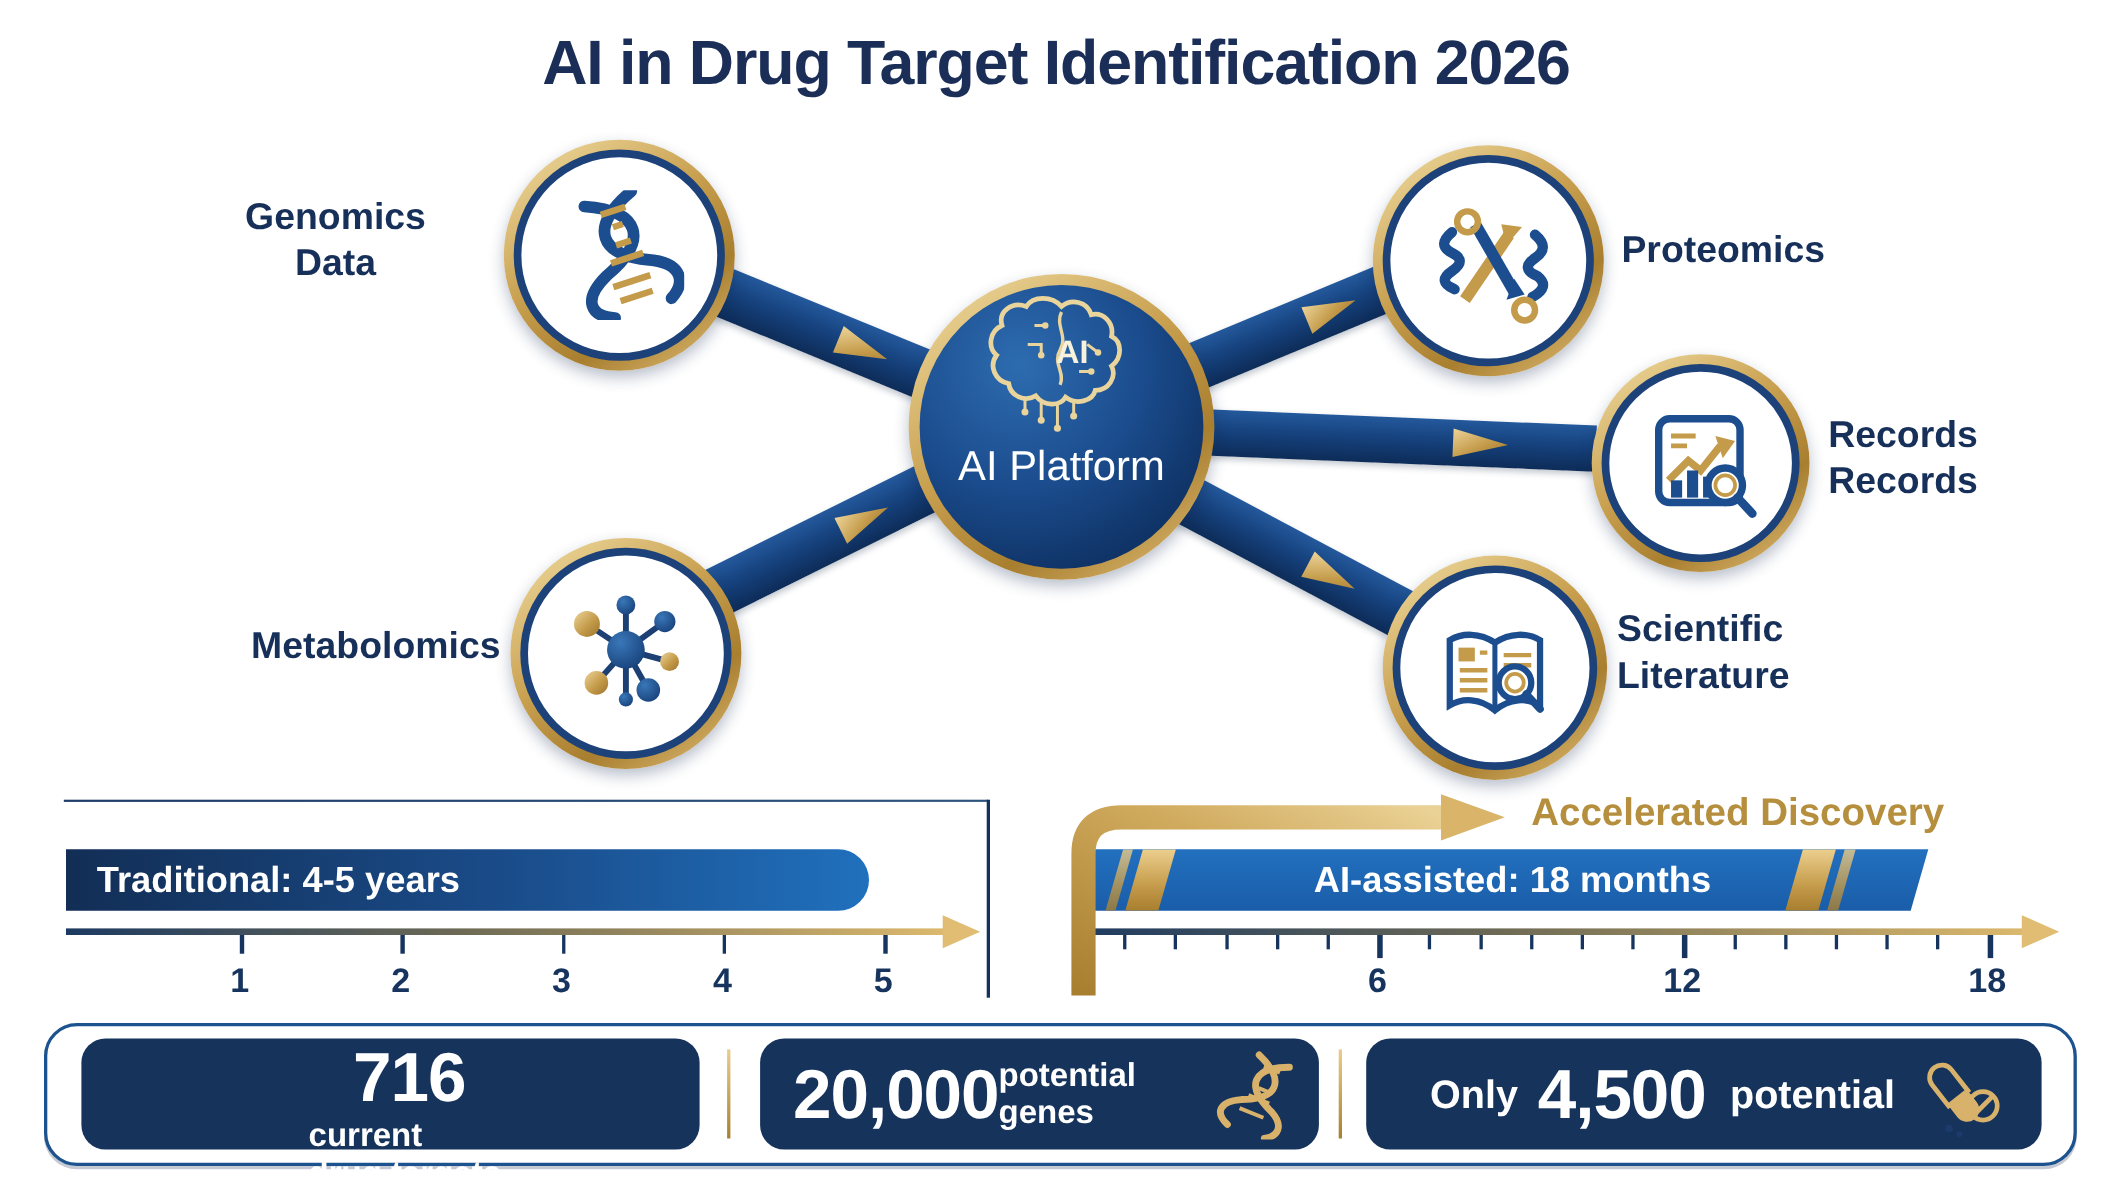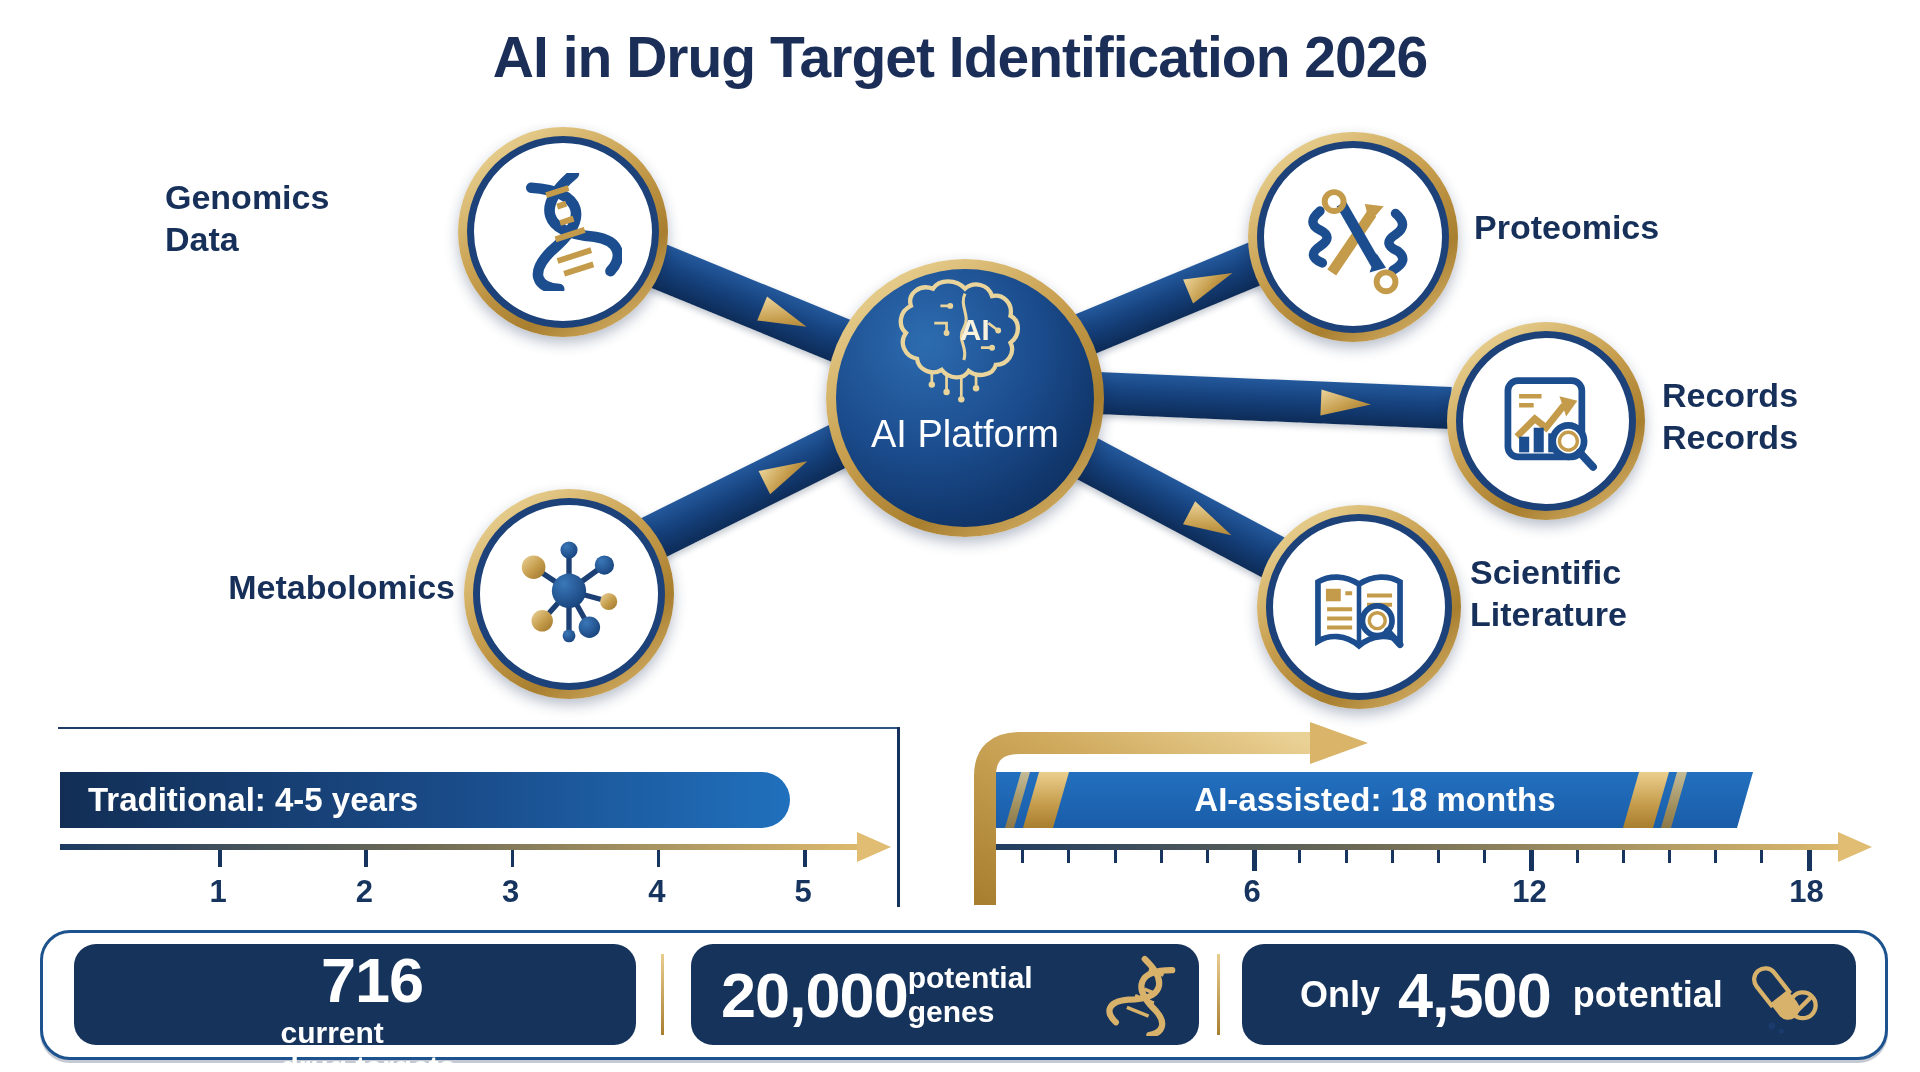--- a/index.html
+++ b/index.html
@@ -27,29 +27,29 @@
         padding:9px;box-shadow:0 6px 14px rgba(20,40,80,.30);}
   .node-inner{width:100%;height:100%;box-sizing:border-box;border-radius:50%;
               background:#ffffff;border:7px solid #1d4279;
               display:flex;align-items:center;justify-content:center;}
   #node-genomics    {left:458px;top:127px;width:192px;height:192px;}
   #node-metabolomics{left:464px;top:489px;width:192px;height:192px;}
   #node-proteomics  {left:1248px;top:132px;width:192px;height:192px;}
   #node-clinical    {left:1447px;top:322px;width:180px;height:180px;}
   #node-literature  {left:1257px;top:505px;width:186px;height:186px;}
 
-  #node-central{left:826px;top:259px;width:258px;height:258px;padding:10px;z-index:3;}
+  #node-central{left:826px;top:249px;width:258px;height:258px;padding:10px;z-index:3;}
   #node-central .node-inner{border:none;
       background:radial-gradient(circle at 35% 28%,#2d6cb0 0%,#1b4c8d 45%,#103569 75%,#0a2850 100%);
       flex-direction:column;justify-content:flex-start;}
   .central-label{margin-top:-6px;font-size:38px;font-weight:normal;color:#ffffff;text-align:center;}
 
   
   .node-label{position:absolute;color:#17305a;font-weight:bold;font-size:34px;line-height:42px;z-index:4;}
-  #label-genomics    {left:165px;top:176px;width:280px;text-align:left;}
+  #label-genomics    {left:165px;top:176px;width:280px;text-align:center;}
   #label-metabolomics{left:145px;top:566px;width:310px;text-align:right;}
   #label-proteomics  {left:1474px;top:206px;width:320px;text-align:left;}
   #label-clinical    {left:1662px;top:374px;width:250px;text-align:left;}
   #label-literature  {left:1470px;top:551px;width:250px;text-align:left;}
 
   
   .separator{position:absolute;left:58px;top:727px;width:840px;height:2px;
              background:linear-gradient(90deg,#1d3c66,#2f557f);}
   .v-divider{position:absolute;left:897px;top:727px;width:3px;height:180px;background:#15325c;}
 
@@ -339,20 +339,21 @@
       <div class="tick minor" style="left: 739.2px;"></div>
       <div class="tick minor" style="left: 785.4px;"></div>
       <div class="tick major" style="left: 831.6px;"></div>
       <div class="tick-label" style="left: 796.6px;">18</div>
     </div>
 
   <svg class="bent-arrow" width="450" height="200" viewBox="0 0 450 200">
     <path d="M 27 193 L 27 64 Q 27 31 62 31 L 352 31" fill="none" stroke="url(#bent-gold)" stroke-width="22"></path>
     <polygon points="352,10 410,31 352,52" fill="#d9b469"></polygon>
   </svg>
+  <div class="accel-label">Accelerated Discovery</div>
 
   <div class="stats-wrap"></div>
 
   <div class="stat-card" id="card-1">
     <div class="stat-value" style="margin-left:34px">716</div>
     <div class="stat-lines" style="margin-left:26px">
       <div>current</div>
       <div>drug targets</div>
     </div>
     <svg width="86" height="86" viewBox="0 0 100 100" style="margin-left:auto;margin-right:28px">

